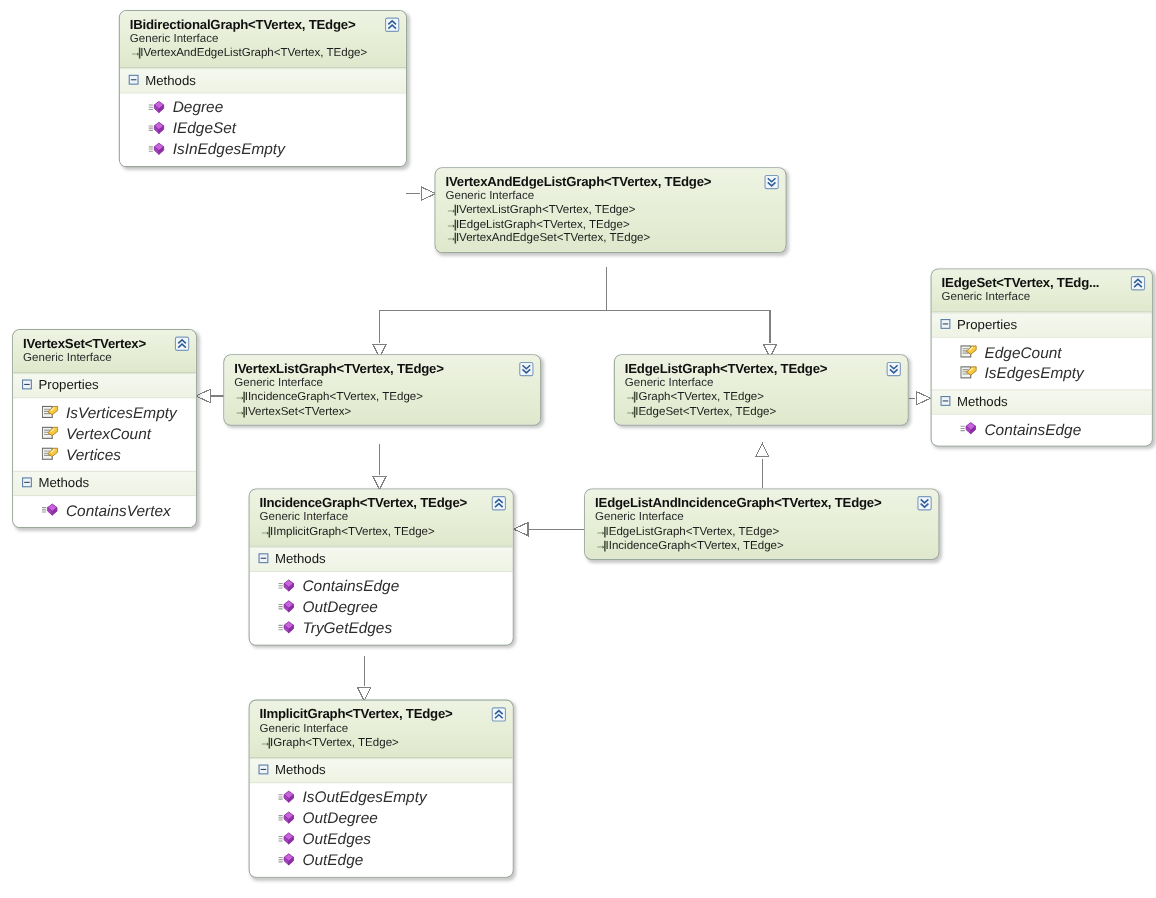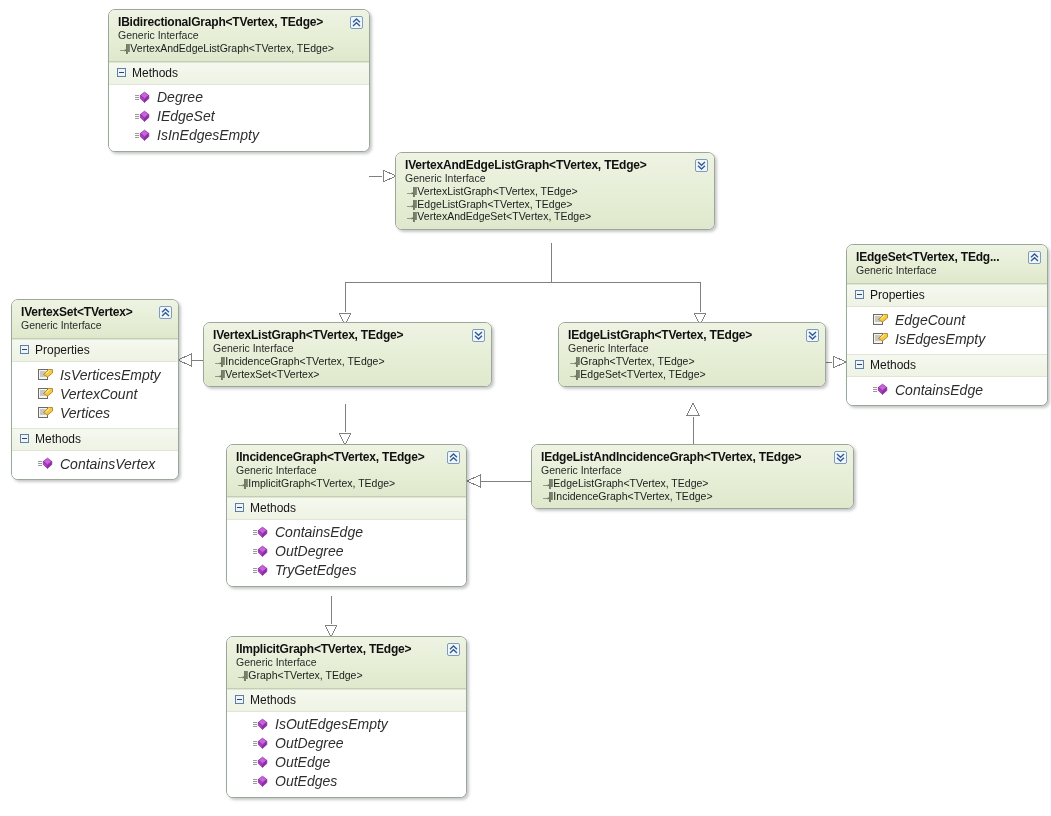--- a/index.html
+++ b/index.html
@@ -521,32 +521,32 @@
             <span class="micon">
               <svg width="15" height="13" viewBox="0 0 15 13">
                 <line x1="0" y1="4.5" x2="4" y2="4.5" stroke="#9a9a9a" stroke-width="1"></line>
                 <line x1="0" y1="6.5" x2="4" y2="6.5" stroke="#9a9a9a" stroke-width="1"></line>
                 <line x1="0" y1="8.5" x2="4" y2="8.5" stroke="#9a9a9a" stroke-width="1"></line>
                 <path d="M9.5,1.2 L13.8,4.4 L9.5,8.0 L5.3,4.4 Z" fill="#c863dc" stroke="#8b2fa4" stroke-width="0.8"></path>
                 <path d="M5.3,4.4 L9.5,8.0 L9.5,11.3 L5.3,7.6 Z" fill="#a83fc0" stroke="#8b2fa4" stroke-width="0.8"></path>
                 <path d="M9.5,8.0 L13.8,4.4 L13.8,7.6 L9.5,11.3 Z" fill="#8e2da6" stroke="#8b2fa4" stroke-width="0.8"></path>
               </svg>
             </span>
+            <span class="mname">OutEdges</span>
+          </div>
+          <div class="member">
+            <span class="micon">
+              <svg width="15" height="13" viewBox="0 0 15 13">
+                <line x1="0" y1="4.5" x2="4" y2="4.5" stroke="#9a9a9a" stroke-width="1"></line>
+                <line x1="0" y1="6.5" x2="4" y2="6.5" stroke="#9a9a9a" stroke-width="1"></line>
+                <line x1="0" y1="8.5" x2="4" y2="8.5" stroke="#9a9a9a" stroke-width="1"></line>
+                <path d="M9.5,1.2 L13.8,4.4 L9.5,8.0 L5.3,4.4 Z" fill="#c863dc" stroke="#8b2fa4" stroke-width="0.8"></path>
+                <path d="M5.3,4.4 L9.5,8.0 L9.5,11.3 L5.3,7.6 Z" fill="#a83fc0" stroke="#8b2fa4" stroke-width="0.8"></path>
+                <path d="M9.5,8.0 L13.8,4.4 L13.8,7.6 L9.5,11.3 Z" fill="#8e2da6" stroke="#8b2fa4" stroke-width="0.8"></path>
+              </svg>
+            </span>
             <span class="mname">OutEdge</span>
           </div>
-          <div class="member">
-            <span class="micon">
-              <svg width="15" height="13" viewBox="0 0 15 13">
-                <line x1="0" y1="4.5" x2="4" y2="4.5" stroke="#9a9a9a" stroke-width="1"></line>
-                <line x1="0" y1="6.5" x2="4" y2="6.5" stroke="#9a9a9a" stroke-width="1"></line>
-                <line x1="0" y1="8.5" x2="4" y2="8.5" stroke="#9a9a9a" stroke-width="1"></line>
-                <path d="M9.5,1.2 L13.8,4.4 L9.5,8.0 L5.3,4.4 Z" fill="#c863dc" stroke="#8b2fa4" stroke-width="0.8"></path>
-                <path d="M5.3,4.4 L9.5,8.0 L9.5,11.3 L5.3,7.6 Z" fill="#a83fc0" stroke="#8b2fa4" stroke-width="0.8"></path>
-                <path d="M9.5,8.0 L13.8,4.4 L13.8,7.6 L9.5,11.3 Z" fill="#8e2da6" stroke="#8b2fa4" stroke-width="0.8"></path>
-              </svg>
-            </span>
-            <span class="mname">OutEdges</span>
-          </div>
         </div>
       </div>
     </div>
 
 </div>
 
 </body></html>

